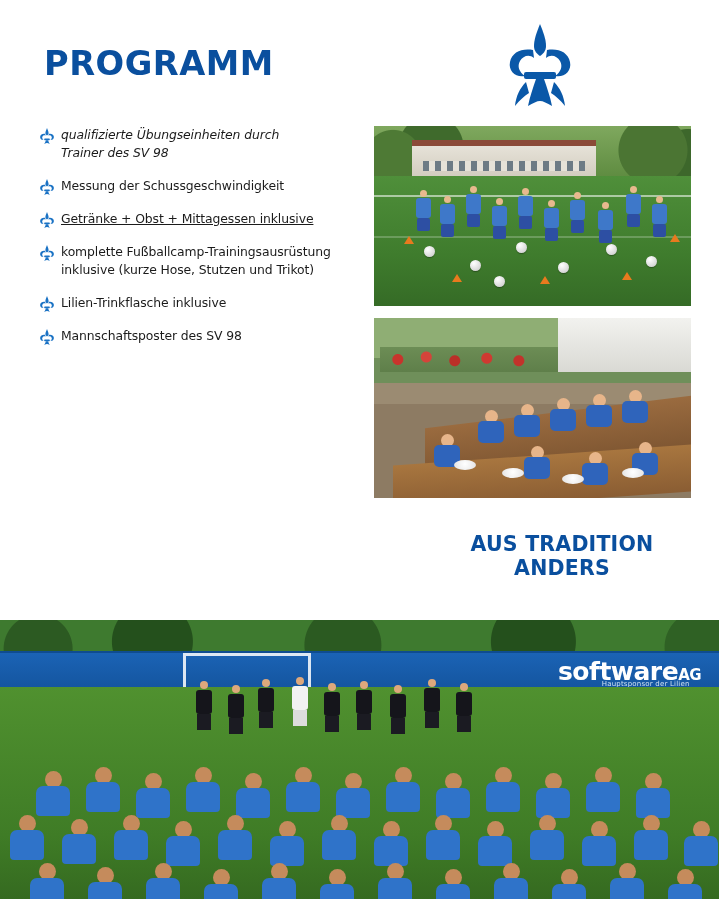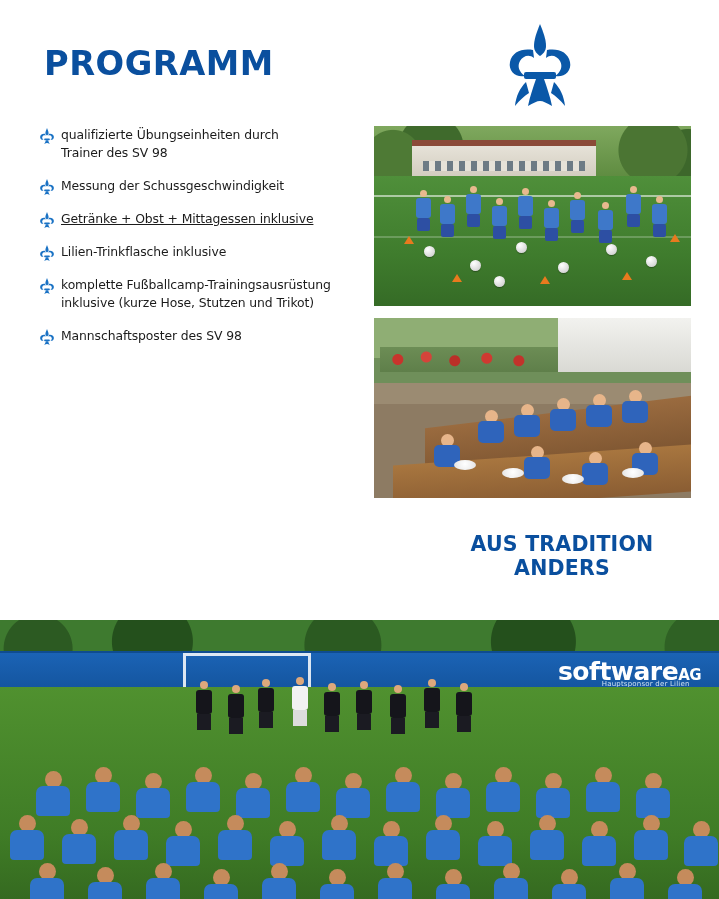--- a/index.html
+++ b/index.html
@@ -286,21 +286,21 @@
         <svg viewBox="0 0 14 16" width="14" height="16" aria-hidden="true">
             <g fill="#1a72c4">
           <path d="M7 0 C8 2.5 8.6 4 8.6 5.3 C8.6 6.4 7.8 7 7 7.5 C6.2 7 5.4 6.4 5.4 5.3 C5.4 4 6 2.5 7 0 Z"></path>
           <path d="M5.2 6 C2.8 5.5 0.6 6.4 0.2 8.6 C-0.2 10.6 1.6 12.2 3.6 11.8 C2.3 10.8 1.8 9.5 2.5 8.4 C3.2 7.3 4.4 6.9 5.5 7.8 Z"></path>
           <path d="M8.8 6 C11.2 5.5 13.4 6.4 13.8 8.6 C14.2 10.6 12.4 12.2 10.4 11.8 C11.7 10.8 12.2 9.5 11.5 8.4 C10.8 7.3 9.6 6.9 8.5 7.8 Z"></path>
           <rect x="4.2" y="10.6" width="5.6" height="1.6" rx="0.6"></rect>
           <path d="M5.9 12.2 C5.3 13.9 4.7 15 4.3 16 C5.3 15.4 6.3 15 7 15 C7.7 15 8.7 15.4 9.7 16 C9.3 15 8.7 13.9 8.1 12.2 Z"></path>
         </g>
           </svg>
       </span>
-      <span class="bullet-text" style="white-space: pre-line;">qualifizierte Übungseinheiten durch
+      <span class="bullet-text" style="white-space: pre-line; font-style: italic;">qualifizierte Übungseinheiten durch
 Trainer des SV 98</span>
     </div>
     <div class="bullet-row">
       <span class="bullet-mark">
         <svg viewBox="0 0 14 16" width="14" height="16" aria-hidden="true">
             <g fill="#1a72c4">
           <path d="M7 0 C8 2.5 8.6 4 8.6 5.3 C8.6 6.4 7.8 7 7 7.5 C6.2 7 5.4 6.4 5.4 5.3 C5.4 4 6 2.5 7 0 Z"></path>
           <path d="M5.2 6 C2.8 5.5 0.6 6.4 0.2 8.6 C-0.2 10.6 1.6 12.2 3.6 11.8 C2.3 10.8 1.8 9.5 2.5 8.4 C3.2 7.3 4.4 6.9 5.5 7.8 Z"></path>
           <path d="M8.8 6 C11.2 5.5 13.4 6.4 13.8 8.6 C14.2 10.6 12.4 12.2 10.4 11.8 C11.7 10.8 12.2 9.5 11.5 8.4 C10.8 7.3 9.6 6.9 8.5 7.8 Z"></path>
           <rect x="4.2" y="10.6" width="5.6" height="1.6" rx="0.6"></rect>
@@ -316,34 +316,20 @@
             <g fill="#1a72c4">
           <path d="M7 0 C8 2.5 8.6 4 8.6 5.3 C8.6 6.4 7.8 7 7 7.5 C6.2 7 5.4 6.4 5.4 5.3 C5.4 4 6 2.5 7 0 Z"></path>
           <path d="M5.2 6 C2.8 5.5 0.6 6.4 0.2 8.6 C-0.2 10.6 1.6 12.2 3.6 11.8 C2.3 10.8 1.8 9.5 2.5 8.4 C3.2 7.3 4.4 6.9 5.5 7.8 Z"></path>
           <path d="M8.8 6 C11.2 5.5 13.4 6.4 13.8 8.6 C14.2 10.6 12.4 12.2 10.4 11.8 C11.7 10.8 12.2 9.5 11.5 8.4 C10.8 7.3 9.6 6.9 8.5 7.8 Z"></path>
           <rect x="4.2" y="10.6" width="5.6" height="1.6" rx="0.6"></rect>
           <path d="M5.9 12.2 C5.3 13.9 4.7 15 4.3 16 C5.3 15.4 6.3 15 7 15 C7.7 15 8.7 15.4 9.7 16 C9.3 15 8.7 13.9 8.1 12.2 Z"></path>
         </g>
           </svg>
       </span>
       <span class="bullet-text" style="white-space: pre-line; text-decoration: underline;">Getränke + Obst + Mittagessen inklusive</span>
-    </div>
-    <div class="bullet-row">
-      <span class="bullet-mark">
-        <svg viewBox="0 0 14 16" width="14" height="16" aria-hidden="true">
-            <g fill="#1a72c4">
-          <path d="M7 0 C8 2.5 8.6 4 8.6 5.3 C8.6 6.4 7.8 7 7 7.5 C6.2 7 5.4 6.4 5.4 5.3 C5.4 4 6 2.5 7 0 Z"></path>
-          <path d="M5.2 6 C2.8 5.5 0.6 6.4 0.2 8.6 C-0.2 10.6 1.6 12.2 3.6 11.8 C2.3 10.8 1.8 9.5 2.5 8.4 C3.2 7.3 4.4 6.9 5.5 7.8 Z"></path>
-          <path d="M8.8 6 C11.2 5.5 13.4 6.4 13.8 8.6 C14.2 10.6 12.4 12.2 10.4 11.8 C11.7 10.8 12.2 9.5 11.5 8.4 C10.8 7.3 9.6 6.9 8.5 7.8 Z"></path>
-          <rect x="4.2" y="10.6" width="5.6" height="1.6" rx="0.6"></rect>
-          <path d="M5.9 12.2 C5.3 13.9 4.7 15 4.3 16 C5.3 15.4 6.3 15 7 15 C7.7 15 8.7 15.4 9.7 16 C9.3 15 8.7 13.9 8.1 12.2 Z"></path>
-        </g>
-          </svg>
-      </span>
-      <span class="bullet-text" style="white-space: pre-line;">Lilien-Trinkflasche inklusive</span>
     </div>
     <div class="bullet-row">
       <span class="bullet-mark">
         <svg viewBox="0 0 14 16" width="14" height="16" aria-hidden="true">
             <g fill="#1a72c4">
           <path d="M7 0 C8 2.5 8.6 4 8.6 5.3 C8.6 6.4 7.8 7 7 7.5 C6.2 7 5.4 6.4 5.4 5.3 C5.4 4 6 2.5 7 0 Z"></path>
           <path d="M5.2 6 C2.8 5.5 0.6 6.4 0.2 8.6 C-0.2 10.6 1.6 12.2 3.6 11.8 C2.3 10.8 1.8 9.5 2.5 8.4 C3.2 7.3 4.4 6.9 5.5 7.8 Z"></path>
           <path d="M8.8 6 C11.2 5.5 13.4 6.4 13.8 8.6 C14.2 10.6 12.4 12.2 10.4 11.8 C11.7 10.8 12.2 9.5 11.5 8.4 C10.8 7.3 9.6 6.9 8.5 7.8 Z"></path>
           <rect x="4.2" y="10.6" width="5.6" height="1.6" rx="0.6"></rect>
           <path d="M5.9 12.2 C5.3 13.9 4.7 15 4.3 16 C5.3 15.4 6.3 15 7 15 C7.7 15 8.7 15.4 9.7 16 C9.3 15 8.7 13.9 8.1 12.2 Z"></path>
@@ -358,20 +344,34 @@
         <svg viewBox="0 0 14 16" width="14" height="16" aria-hidden="true">
             <g fill="#1a72c4">
           <path d="M7 0 C8 2.5 8.6 4 8.6 5.3 C8.6 6.4 7.8 7 7 7.5 C6.2 7 5.4 6.4 5.4 5.3 C5.4 4 6 2.5 7 0 Z"></path>
           <path d="M5.2 6 C2.8 5.5 0.6 6.4 0.2 8.6 C-0.2 10.6 1.6 12.2 3.6 11.8 C2.3 10.8 1.8 9.5 2.5 8.4 C3.2 7.3 4.4 6.9 5.5 7.8 Z"></path>
           <path d="M8.8 6 C11.2 5.5 13.4 6.4 13.8 8.6 C14.2 10.6 12.4 12.2 10.4 11.8 C11.7 10.8 12.2 9.5 11.5 8.4 C10.8 7.3 9.6 6.9 8.5 7.8 Z"></path>
           <rect x="4.2" y="10.6" width="5.6" height="1.6" rx="0.6"></rect>
           <path d="M5.9 12.2 C5.3 13.9 4.7 15 4.3 16 C5.3 15.4 6.3 15 7 15 C7.7 15 8.7 15.4 9.7 16 C9.3 15 8.7 13.9 8.1 12.2 Z"></path>
         </g>
           </svg>
       </span>
+      <span class="bullet-text" style="white-space: pre-line;">Lilien-Trinkflasche inklusive</span>
+    </div>
+    <div class="bullet-row">
+      <span class="bullet-mark">
+        <svg viewBox="0 0 14 16" width="14" height="16" aria-hidden="true">
+            <g fill="#1a72c4">
+          <path d="M7 0 C8 2.5 8.6 4 8.6 5.3 C8.6 6.4 7.8 7 7 7.5 C6.2 7 5.4 6.4 5.4 5.3 C5.4 4 6 2.5 7 0 Z"></path>
+          <path d="M5.2 6 C2.8 5.5 0.6 6.4 0.2 8.6 C-0.2 10.6 1.6 12.2 3.6 11.8 C2.3 10.8 1.8 9.5 2.5 8.4 C3.2 7.3 4.4 6.9 5.5 7.8 Z"></path>
+          <path d="M8.8 6 C11.2 5.5 13.4 6.4 13.8 8.6 C14.2 10.6 12.4 12.2 10.4 11.8 C11.7 10.8 12.2 9.5 11.5 8.4 C10.8 7.3 9.6 6.9 8.5 7.8 Z"></path>
+          <rect x="4.2" y="10.6" width="5.6" height="1.6" rx="0.6"></rect>
+          <path d="M5.9 12.2 C5.3 13.9 4.7 15 4.3 16 C5.3 15.4 6.3 15 7 15 C7.7 15 8.7 15.4 9.7 16 C9.3 15 8.7 13.9 8.1 12.2 Z"></path>
+        </g>
+          </svg>
+      </span>
       <span class="bullet-text" style="white-space: pre-line;">Mannschaftsposter des SV 98</span>
     </div>
   </div>
 
   <div class="photo" id="photo-training">
     <div class="p1-trees"></div>
     <div class="p1-building"></div>
     <div class="p1-pitch">
       <div class="p1-line" style="top: 14%;"></div>
       <div class="p1-line" style="top: 46%; opacity:.4;"></div>

